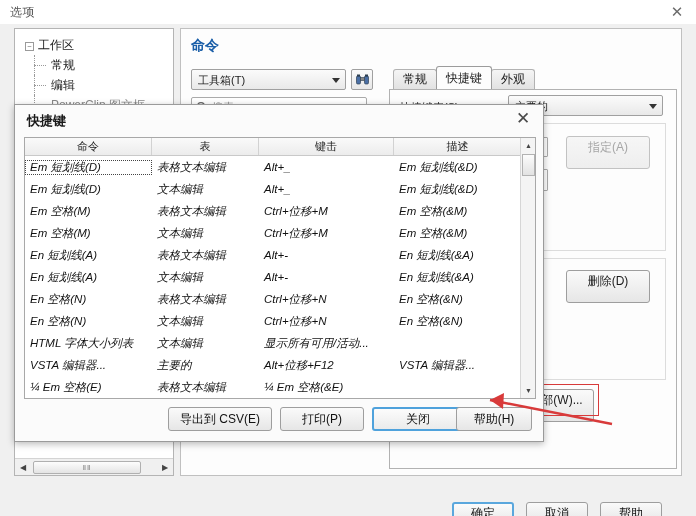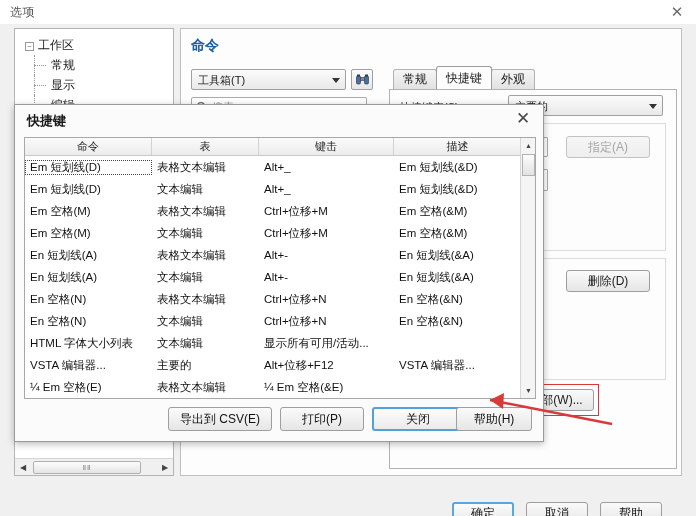--- a/index.html
+++ b/index.html
@@ -143,21 +143,21 @@
     font-size: 11px; color: #222; padding: 3px 20px 0 6px; cursor: pointer;
   }
   .group-box {
     position: absolute; border: 1px solid #dcdcdc; background: #fdfdfd;
   }
   .ui-input {
     position: absolute; background: #fff; border: 1px solid #aaa;
     border-radius: 1px; font-size: 11px; color: #222; padding: 2px 4px;
   }
   .ui-btn {
-    position: absolute; height: 22px;
+    position: absolute; height: 33px;
     background: linear-gradient(to bottom,#fafafa,#e6e6e6);
     border: 1px solid #9e9e9e; border-radius: 3px;
     font-size: 12px; color: #1a1a1a; text-align: center;
     line-height: 20px; cursor: pointer;
   }
   .ui-btn.disabled { color: #a6a6a6; border-color: #c2c2c2;
     background: linear-gradient(to bottom,#f6f6f6,#eeeeee); }
   .ui-listbox {
     position: absolute; background: #fff; border: 1px solid #aaa;
   }
@@ -201,21 +201,21 @@
   .grid-wrap {
     position: absolute; left: 9px; top: 32px; width: 512px; height: 262px;
     background: #ffffff; border: 1px solid #a8a8a8;
   }
   .grid-head { display: flex; height: 18px; background: linear-gradient(to bottom,#fafafa,#ececec); border-bottom: 1px solid #c9c9c9; }
   .gh-cell {
     font-size: 11px; color: #1a1a1a; text-align: center; line-height: 17px;
     border-right: 1px solid #d2d2d2; cursor: pointer;
   }
   .gh-cell:last-child { border-right: none; }
-  .grid-body { position: relative; height: 242px; overflow: hidden; }
+  .grid-body { position: relative; height: 242px; overflow: hidden; font-style: italic; }
   .grid-row { display: flex; height: 22px; align-items: center; }
   .gb-cell { font-size: 11.5px; color: #111; padding-left: 5px; white-space: nowrap; overflow: hidden; }
   .grid-row.focused .gb-cell:first-child {
     outline: 1px dotted #444; outline-offset: -1px;
   }
   .grid-vscroll {
     position: absolute; right: 0; top: 0; width: 15px; height: 260px;
     background: #f4f4f4; border-left: 1px solid #d6d6d6;
   }
   .vs-arrow {
@@ -253,23 +253,20 @@
 
   <div class="win-body">
 
     <div class="tree-panel">
       <div class="tree-inner">
         <div class="tree-node tree-root">
           <span class="expander">−</span><span>工作区</span>
         </div>
         <div class="tree-node tree-child">
           <span>常规</span>
-        </div>
-        <div class="tree-node tree-child">
-          <span>显示</span>
         </div>
         <div class="tree-node tree-child">
           <span>编辑</span>
         </div>
         <div class="tree-node tree-child clipped">
           <span>PowerClip 图文框</span>
         </div>
       </div>
       <div class="tree-hscroll">
         <div class="hs-arrow">◀</div>

